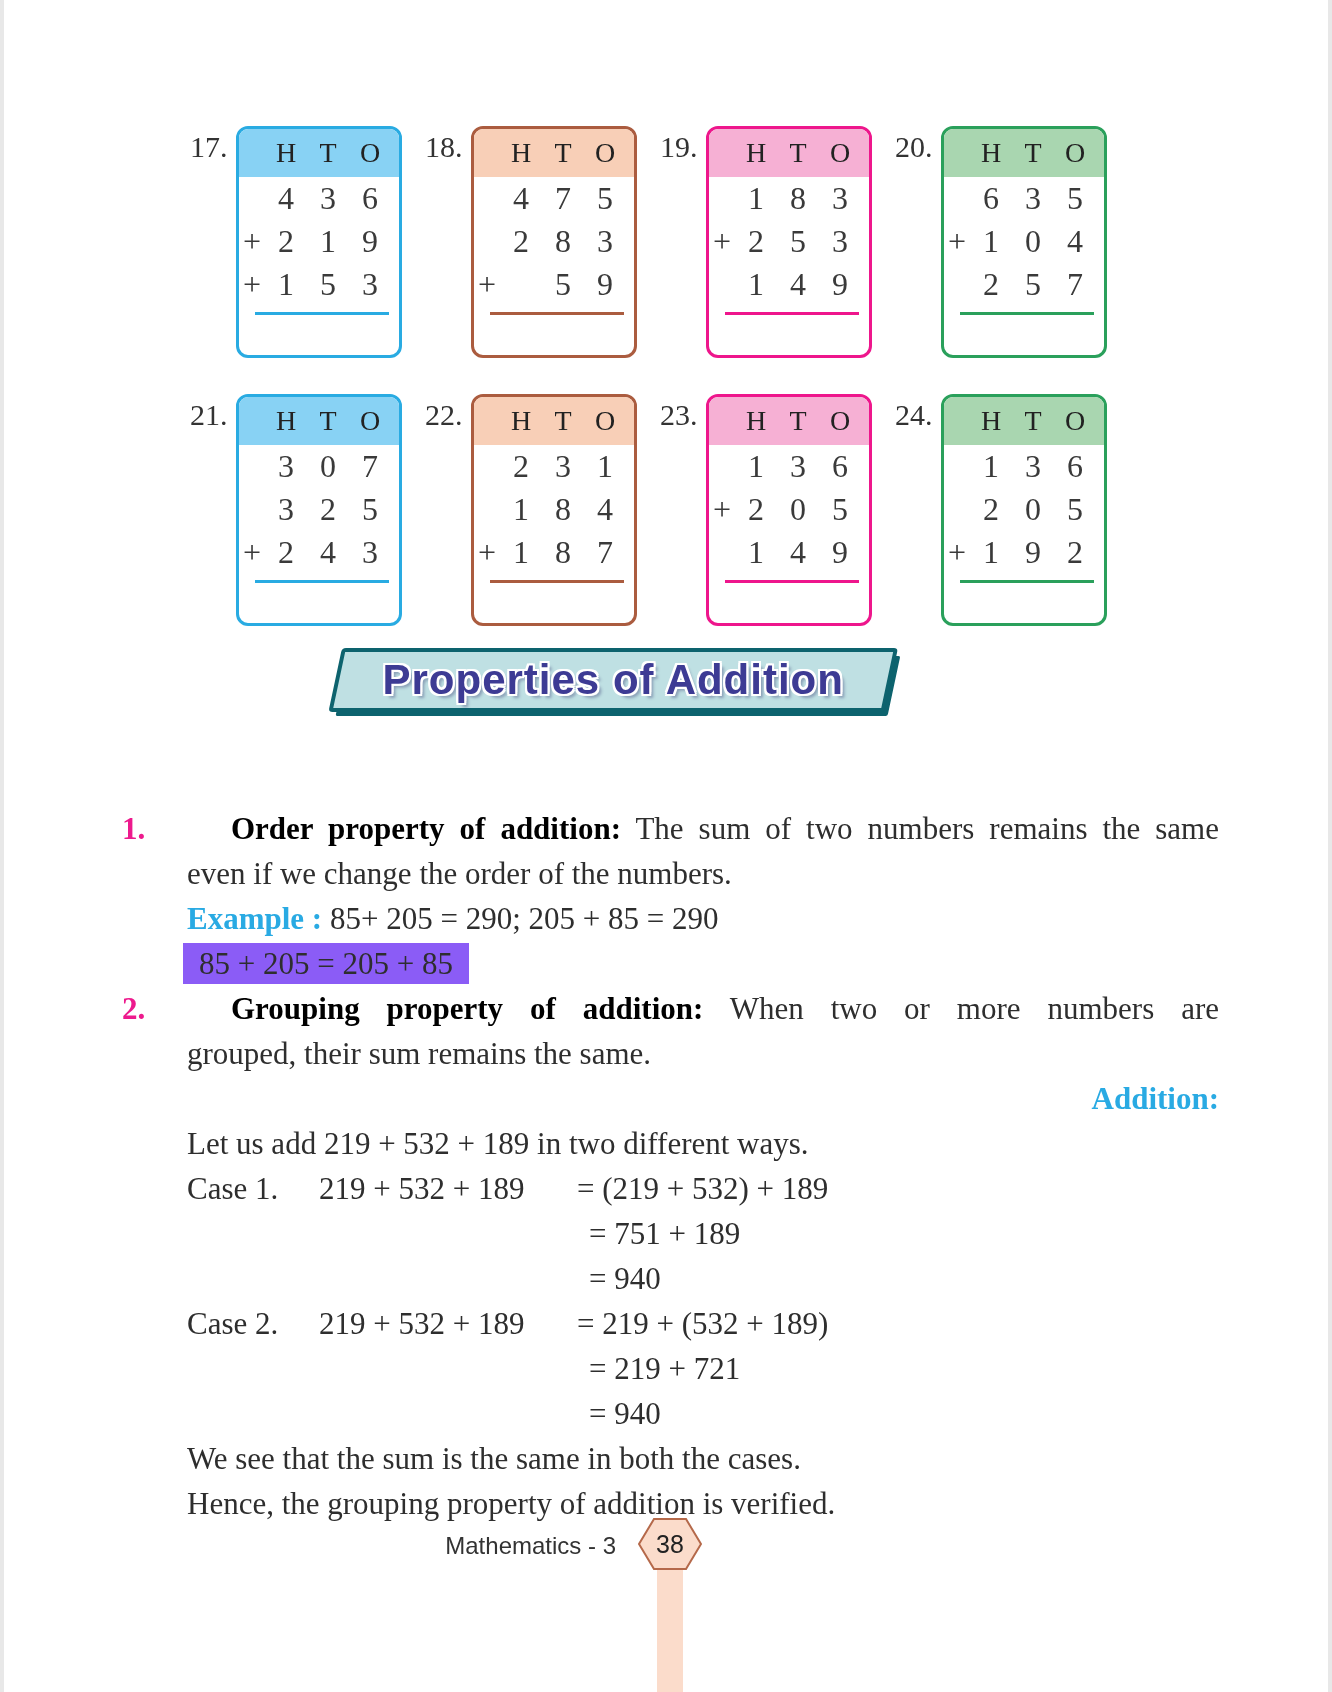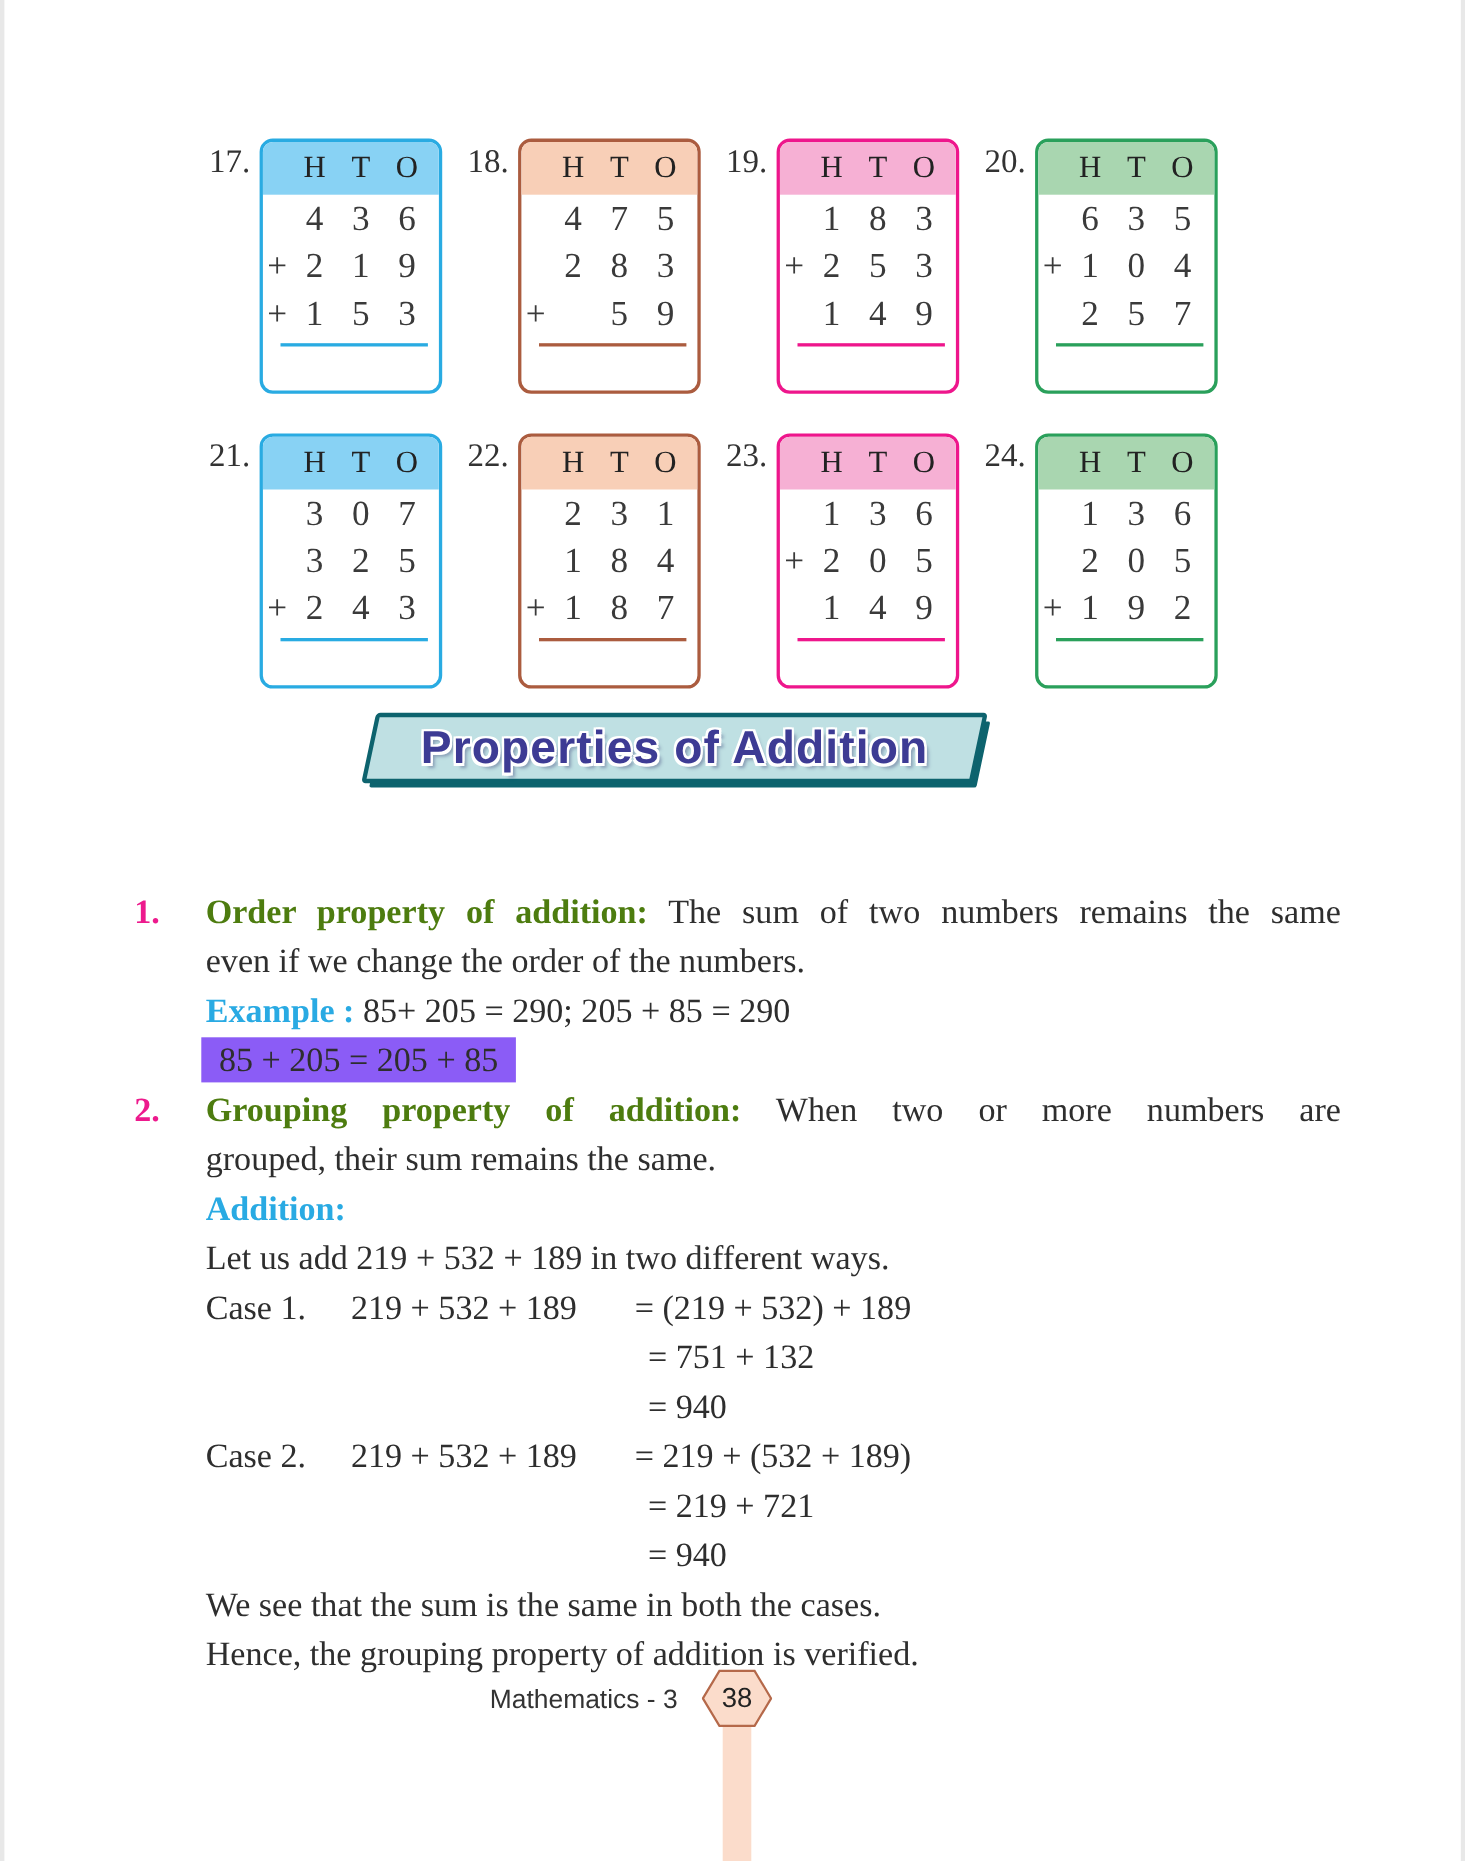--- a/index.html
+++ b/index.html
@@ -33,22 +33,22 @@
           letter-spacing:1px;color:#3d3b94;
           text-shadow:-2px -2px 0 #fff,2px -2px 0 #fff,-2px 2px 0 #fff,2px 2px 0 #fff,
                       0 -2px 0 #fff,0 2px 0 #fff,-2px 0 0 #fff,2px 0 0 #fff,
                       4px 4px 3px rgba(40,40,100,0.35);}
 
   
   .content{position:absolute;left:118px;top:806px;width:1097px;font-size:31px;line-height:45px;}
   .item{display:grid;grid-template-columns:65px 1032px;}
   .inum{font-weight:bold;color:#ed1a8d;}
   .jline{text-align:justify;text-align-last:justify;}
-  .heading{font-weight:bold;color:#4d7c0f;}
-  .exlabel{font-weight:bold;color:#29aae3;}
+  .heading{font-weight:bold;color:#000000;margin-left:44px;}
+  .exlabel{font-weight:bold;color:#29aae3;text-align:right;}
   .hl{display:inline-block;background:#8b5cf6;padding:0 16px;line-height:41px;margin-left:-4px;}
   .caseline{display:grid;grid-template-columns:132px 258px auto;}
   .stepline{margin-left:402px;}
 
   
   .book-label{position:absolute;right:712px;top:1532px;font-family:"Liberation Sans","DejaVu Sans",sans-serif;
               font-size:24px;color:#333;}
   .footer-strip{position:absolute;left:653px;top:1564px;width:26px;height:128px;background:#fbdccb;}
   .hex{position:absolute;left:634px;top:1516px;width:64px;height:56px;}
   .hex svg{position:absolute;left:0;top:0;}
@@ -343,21 +343,21 @@
         <div class="jline"><span class="heading">Grouping property of addition:</span> <span>When two or more numbers are</span></div>
         <div>grouped, their sum remains the same.</div>
         <div class="exlabel">Addition:</div>
         <div>Let us add 219 + 532 + 189 in two different ways.</div>
 
         <div class="caseline">
           <span>Case 1.</span>
           <span>219 + 532 + 189</span>
           <span>= (219 + 532) + 189</span>
         </div>
-        <div class="stepline">= 751 + 132</div>
+        <div class="stepline">= 751 + 189</div>
         <div class="stepline">= 940</div>
 
         <div class="caseline">
           <span>Case 2.</span>
           <span>219 + 532 + 189</span>
           <span>= 219 + (532 + 189)</span>
         </div>
         <div class="stepline">= 219 + 721</div>
         <div class="stepline">= 940</div>
 

